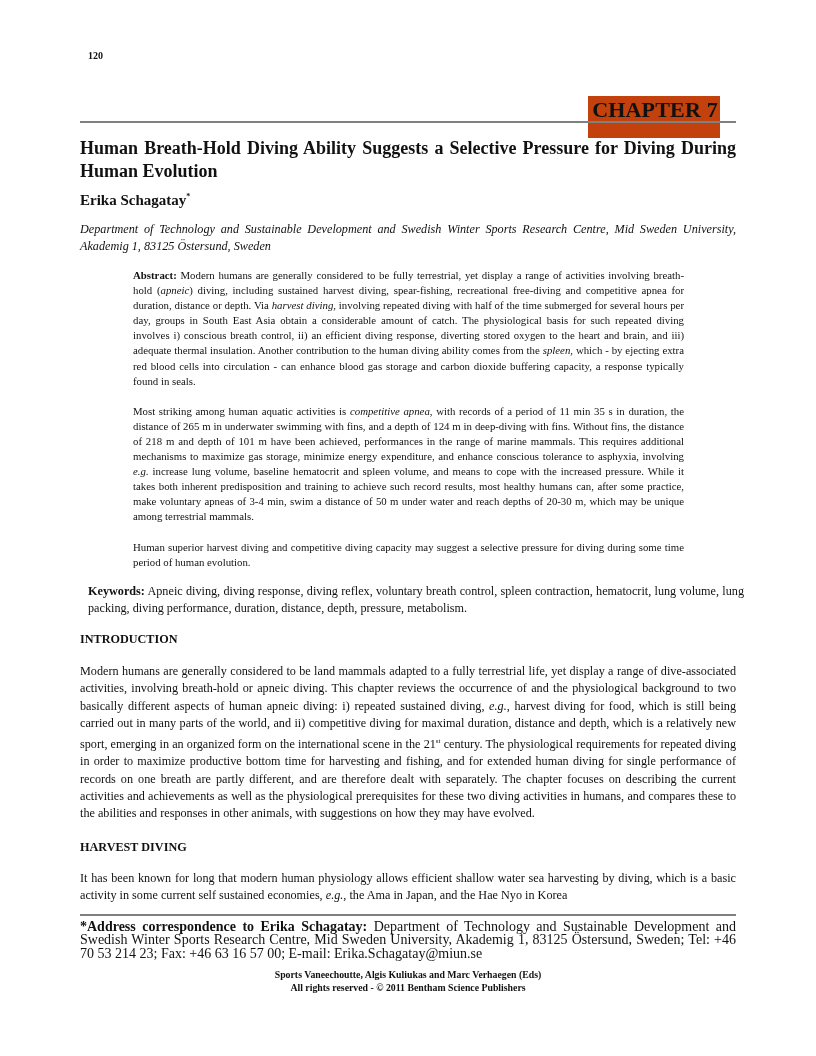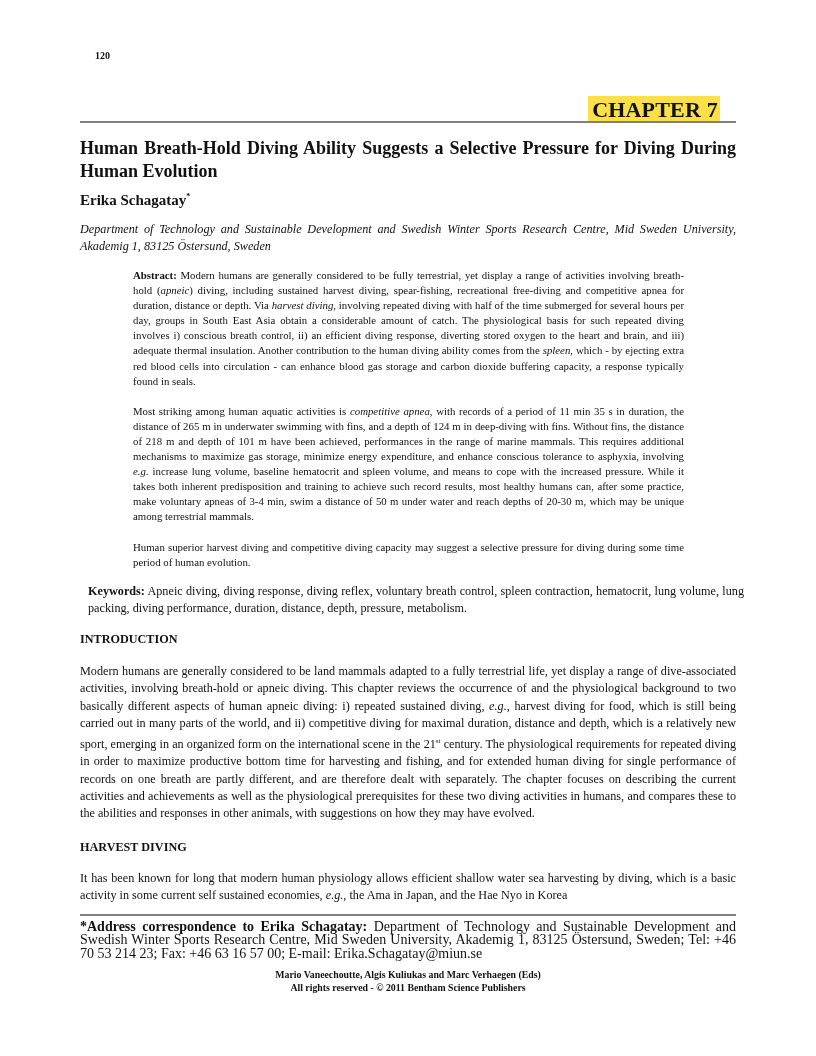--- a/index.html
+++ b/index.html
@@ -2,26 +2,26 @@
 <html><head>
 <meta charset="utf-8">
 <style>
   html, body { margin: 0; padding: 0; background: #ffffff; }
   body {
     width: 816px; height: 1056px; position: relative; overflow: hidden;
     font-family: "Liberation Serif", serif; color: #111;
   }
   .abs { position: absolute; }
   .running-head { top: 50px; left: 80px; width: 656px; height: 14px; font-size: 10px; font-weight: bold; }
-  .running-head .pg { position: absolute; left: 15px; top: 0; }
+  .running-head .pg { position: absolute; left: 8px; top: 0; }
   .running-head .jt { position: absolute; left: 0; right: 0; top: 0; text-align: center; }
   .running-head .jt i { font-style: italic; }
   .chapter-box {
-    top: 96px; right: 96px; background: #fde047; font-weight: bold;
-    font-size: 22px; padding: 2px 2px 0 4px; line-height: 24px; letter-spacing: 0.2px;
+    top: 96px; right: 96px; background: #c2410c; font-weight: bold;
+    font-size: 22px; padding: 2px 2px 16px 4px; line-height: 24px; letter-spacing: 0.2px;
   }
   .rule { left: 80px; width: 656px; height: 2px; background: #808080; }
   .title { top: 137px; left: 80px; width: 656px; font-size: 18px; font-weight: bold; line-height: 23px; text-align: justify; text-align-last: left; }
   .author { top: 192px; left: 80px; font-size: 15px; font-weight: bold; }
   .author sup { font-size: 8px; }
   .affil { top: 221px; left: 80px; width: 656px; font-size: 12.2px; font-style: italic; line-height: 17px; text-align: justify; }
   .abstract { top: 268px; left: 133px; width: 551px; font-size: 10.8px; line-height: 15.1px; text-align: justify; }
   .abstract p { margin: 0 0 15px 0; }
   .kw { top: 583px; left: 80px; width: 656px; font-size: 12.2px; line-height: 17px; text-align: justify; margin-left: 8px; }
   .h { left: 80px; font-size: 12.2px; font-weight: bold; }
@@ -60,15 +60,15 @@
 
 <div class="abs h" style="top:840px">HARVEST DIVING</div>
 
 <div class="abs body-p" style="top:870px"><span>It has been known for long that modern human physiology allows efficient shallow water sea harvesting by diving, which is a basic activity in some current self sustained economies, </span><i>e.g.</i><span>, the Ama in Japan, and the Hae Nyo in Korea</span></div>
 
 <div class="abs rule" style="top:914px"></div>
 
 <div class="abs footnote"><b>*Address correspondence to Erika Schagatay:</b><span> Department of Technology and Sustainable Development and Swedish Winter Sports Research Centre, Mid Sweden University, Akademig 1, 83125 Östersund, Sweden; Tel: +46 70 53 214 23; Fax: +46 63 16 57 00; E-mail: Erika.Schagatay@miun.se</span></div>
 
 <div class="abs editors">
-  <div>Mario Vaneechoutte, Algis Kuliukas and Marc Verhaegen (Eds)</div>
+  <div>Sports Vaneechoutte, Algis Kuliukas and Marc Verhaegen (Eds)</div>
   <div>All rights reserved - © 2011 Bentham Science Publishers</div>
 </div>
 
 </body></html>

